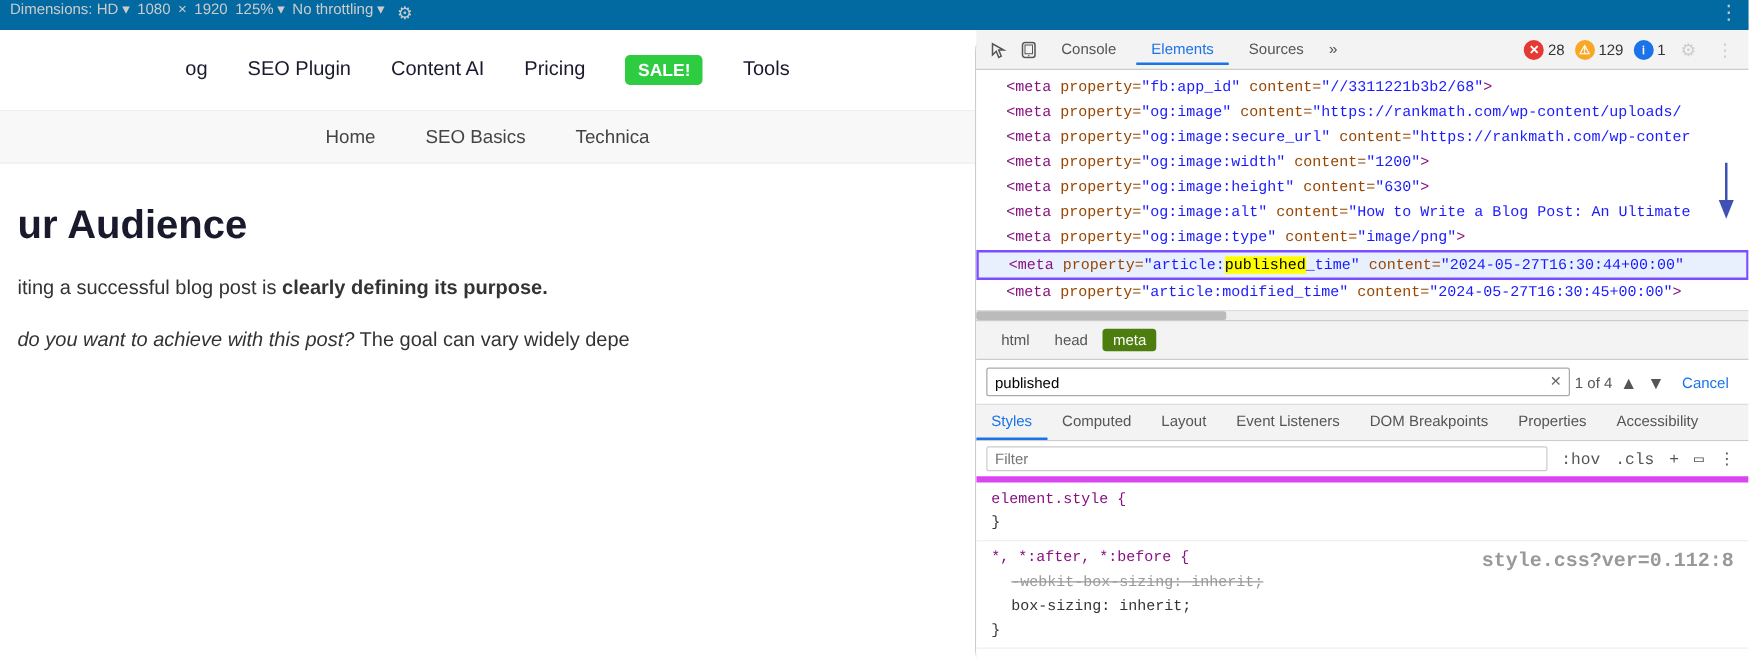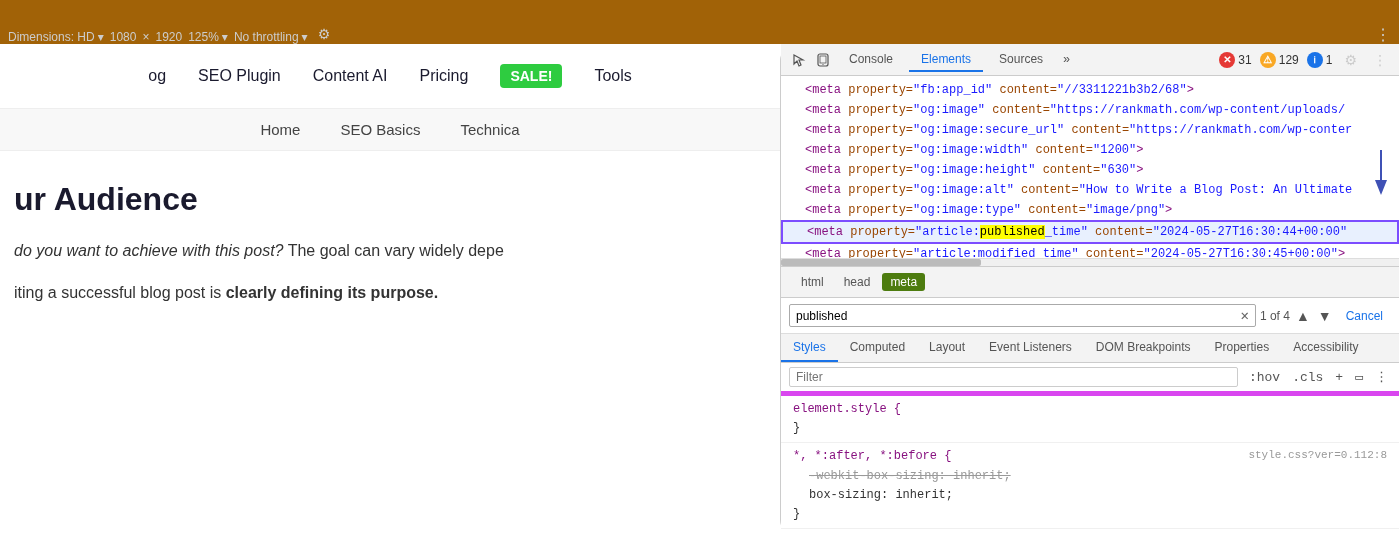--- a/index.html
+++ b/index.html
@@ -1,23 +1,23 @@
 <!DOCTYPE html>
 <html><head>
   <meta charset="utf-8">
   <style>
     * { margin: 0; padding: 0; box-sizing: border-box; }
     body { font-family: Arial, sans-serif; background: #fff; overflow: hidden; width: 1399px; height: 537px; display: flex; flex-direction: column; }
 
     
     .toolbar {
       display: flex;
-      align-items: flex-end;
-      background: #a16207;
-      height: 44px;
+      align-items: flex-start;
+      background: #0369a1;
+      height: 24px;
       padding: 0 8px;
       gap: 6px;
       flex-shrink: 0;
     }
     .toolbar-item {
       color: #ccc;
       font-size: 12px;
       display: flex;
       align-items: center;
       gap: 3px;
@@ -362,22 +362,23 @@
     .style-prop {
       color: #333;
       padding-left: 16px;
     }
     .style-strikethrough {
       text-decoration: line-through;
       color: #999;
     }
     .style-source {
       color: #999;
-      font-size: 11px;
+      font-size: 16px;
       float: right;
+      font-weight: bold;
     }
 
     
     .source-scrollbar {
       height: 8px;
       background: #f0f0f0;
       border-top: 1px solid #ddd;
       position: relative;
     }
     .source-scrollbar-thumb {
@@ -424,24 +425,24 @@
       <span class="nav-item">Tools</span>
     </div>
     <div class="sub-nav">
       <span class="sub-nav-item">Home</span>
       <span class="sub-nav-item">SEO Basics</span>
       <span class="sub-nav-item">Technica</span>
     </div>
     <div class="content-area">
       <h2 class="content-heading">ur Audience</h2>
       <p class="content-text">
-        <em>do you want to achieve with this post?</em><span> The goal can vary widely depe</span>
+        <span>iting a successful blog post is </span><strong>clearly defining its purpose.</strong>
       </p>
       <p class="content-text">
-        <span>iting a successful blog post is </span><strong>clearly defining its purpose.</strong>
+        <em>do you want to achieve with this post?</em><span> The goal can vary widely depe</span>
       </p>
     </div>
   </div>
 
   <div class="devtools-panel">
 
     <div class="devtools-toolbar">
       <div class="devtools-toolbar-icon">
         <svg width="14" height="14" viewBox="0 0 14 14">
             <polygon points="2,2 2,11 5,8 7,13 9,12 7,7 11,7" fill="none" stroke="#555" stroke-width="1.2"></polygon>
@@ -460,21 +461,21 @@
       <div class="devtools-tab active">
         <span>Elements</span>
       </div>
       <div class="devtools-tab">
         <span>Sources</span>
       </div>
       <div class="devtools-more">»</div>
       <div class="devtools-errors">
         <span class="error-badge">
           <span class="error-dot red">✕</span>
-          <span>31</span>
+          <span>28</span>
         </span>
         <span class="error-badge">
           <span class="error-dot yellow">⚠</span>
           <span>129</span>
         </span>
         <span class="error-badge">
           <span class="error-dot blue" style="font-size:9px;">ℹ</span>
           <span>1</span>
         </span>
         <button class="toolbar-icon-btn" style="color:#ccc;">⚙</button>

